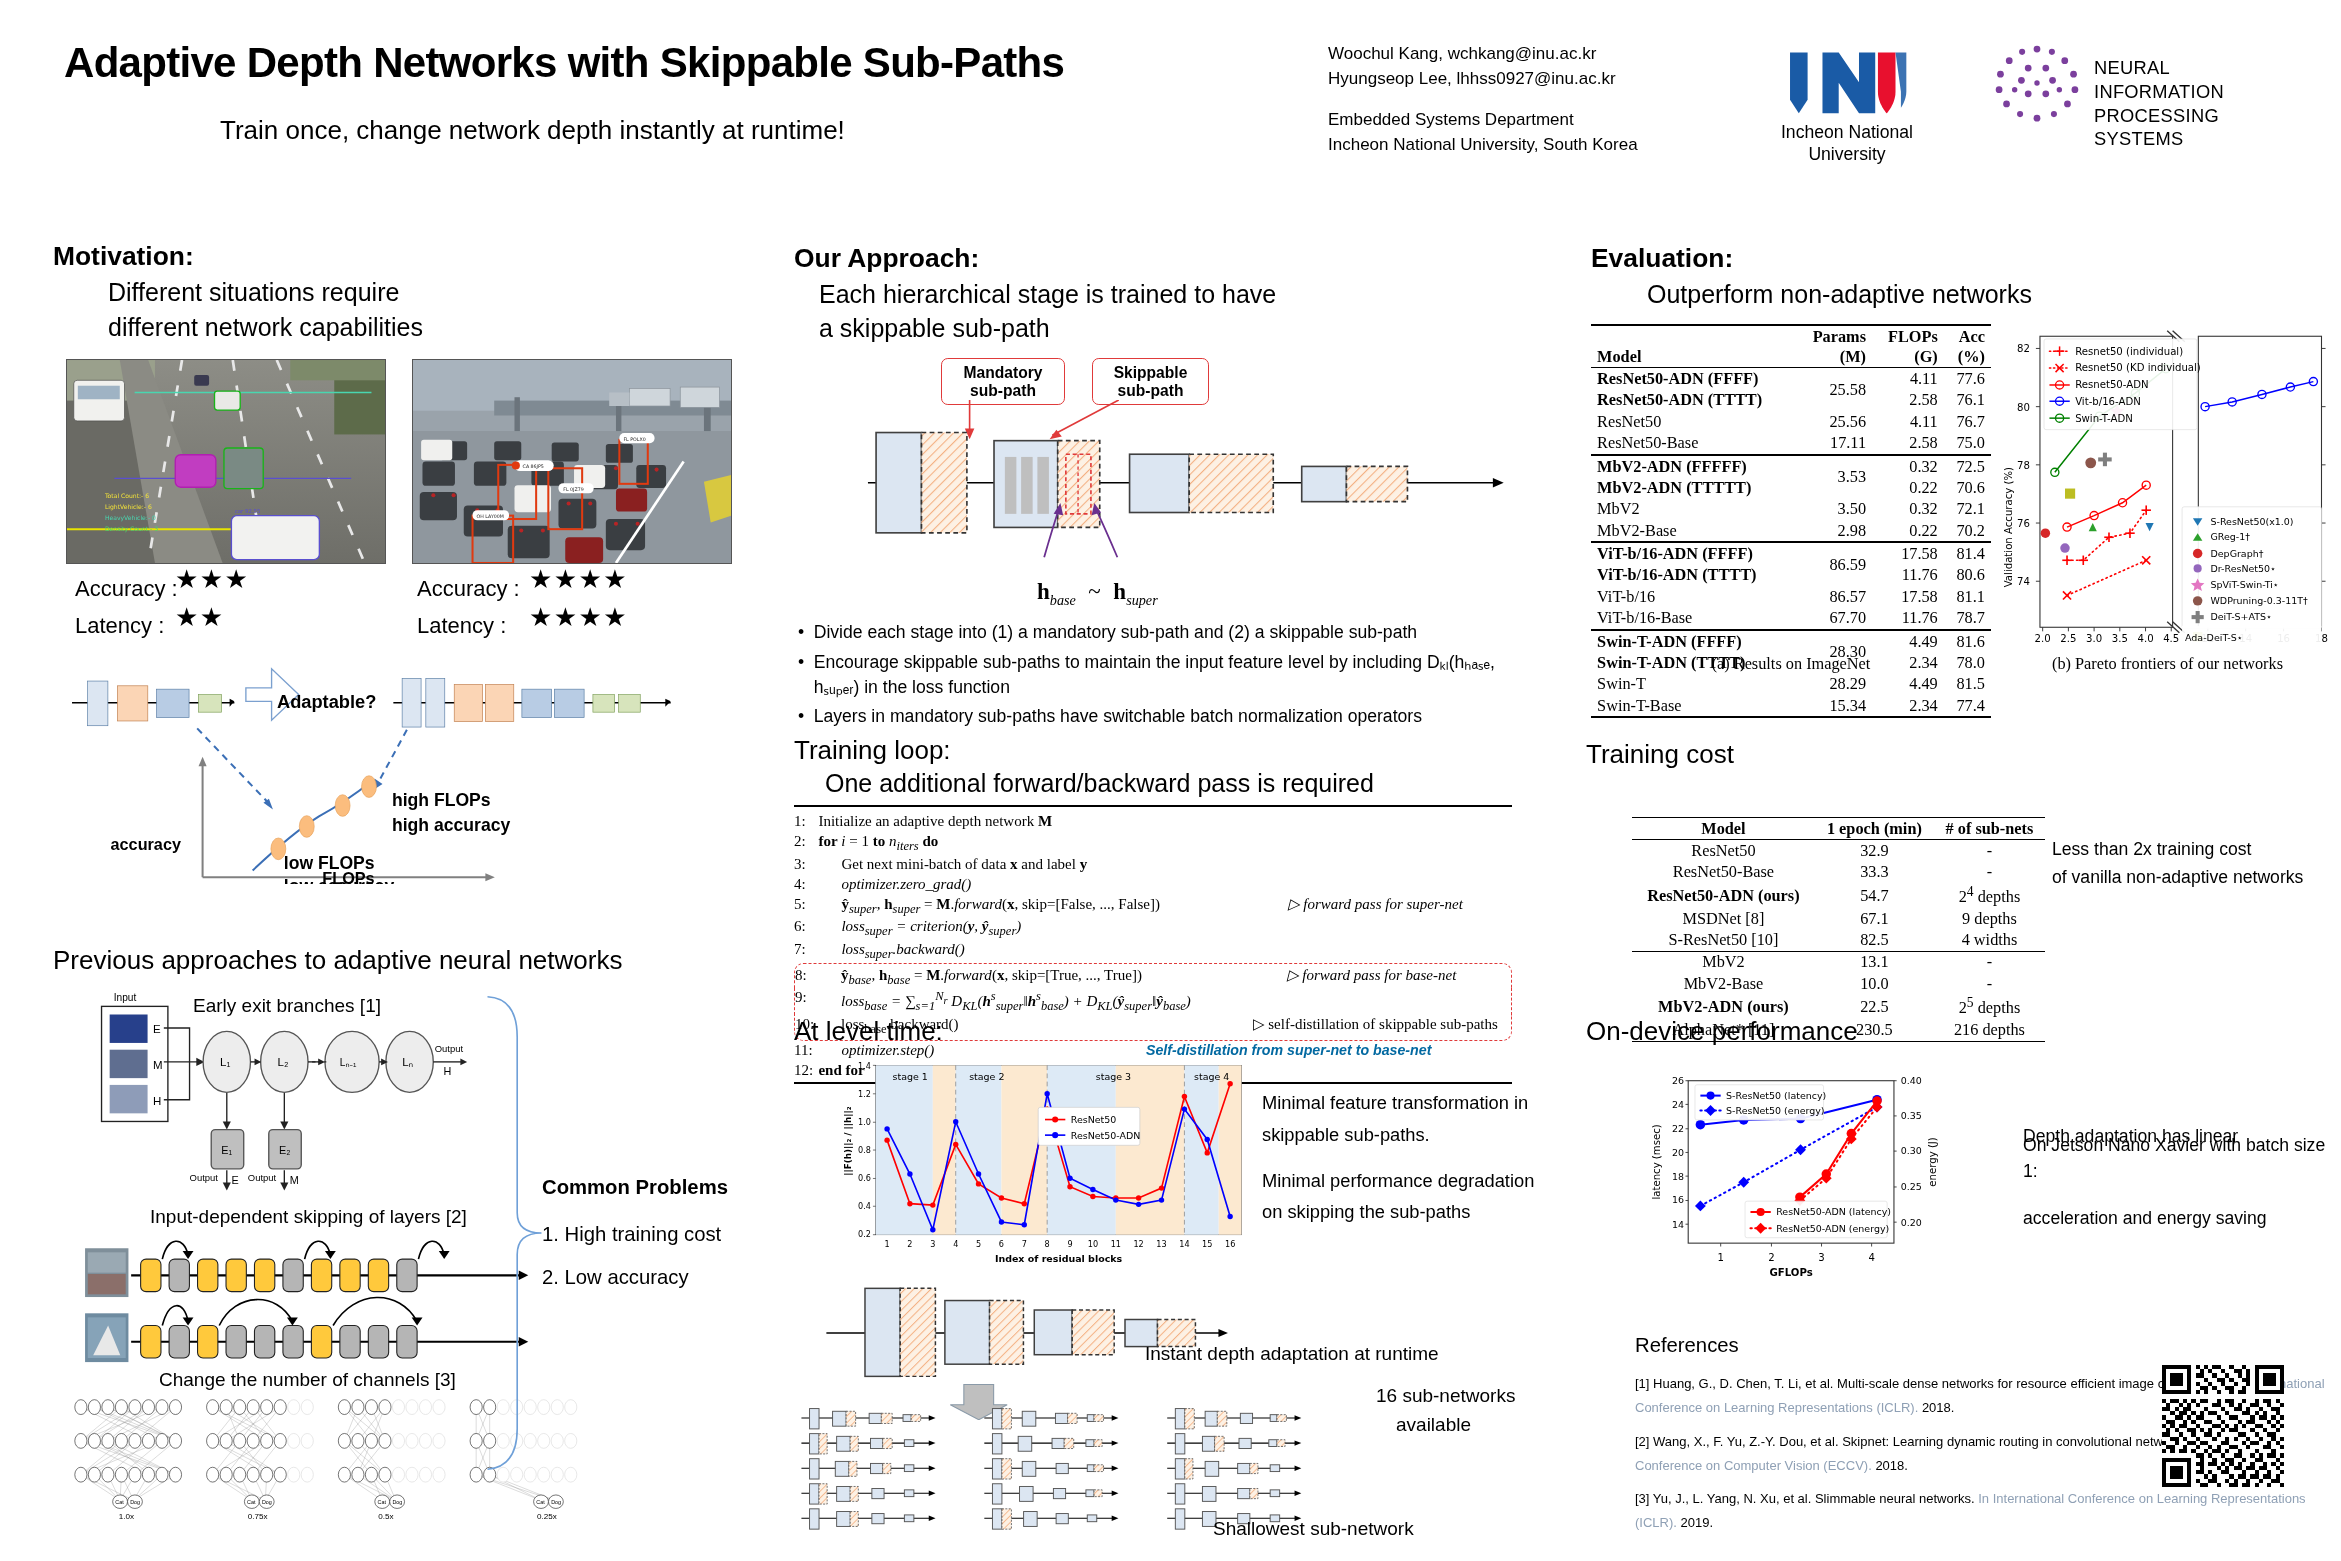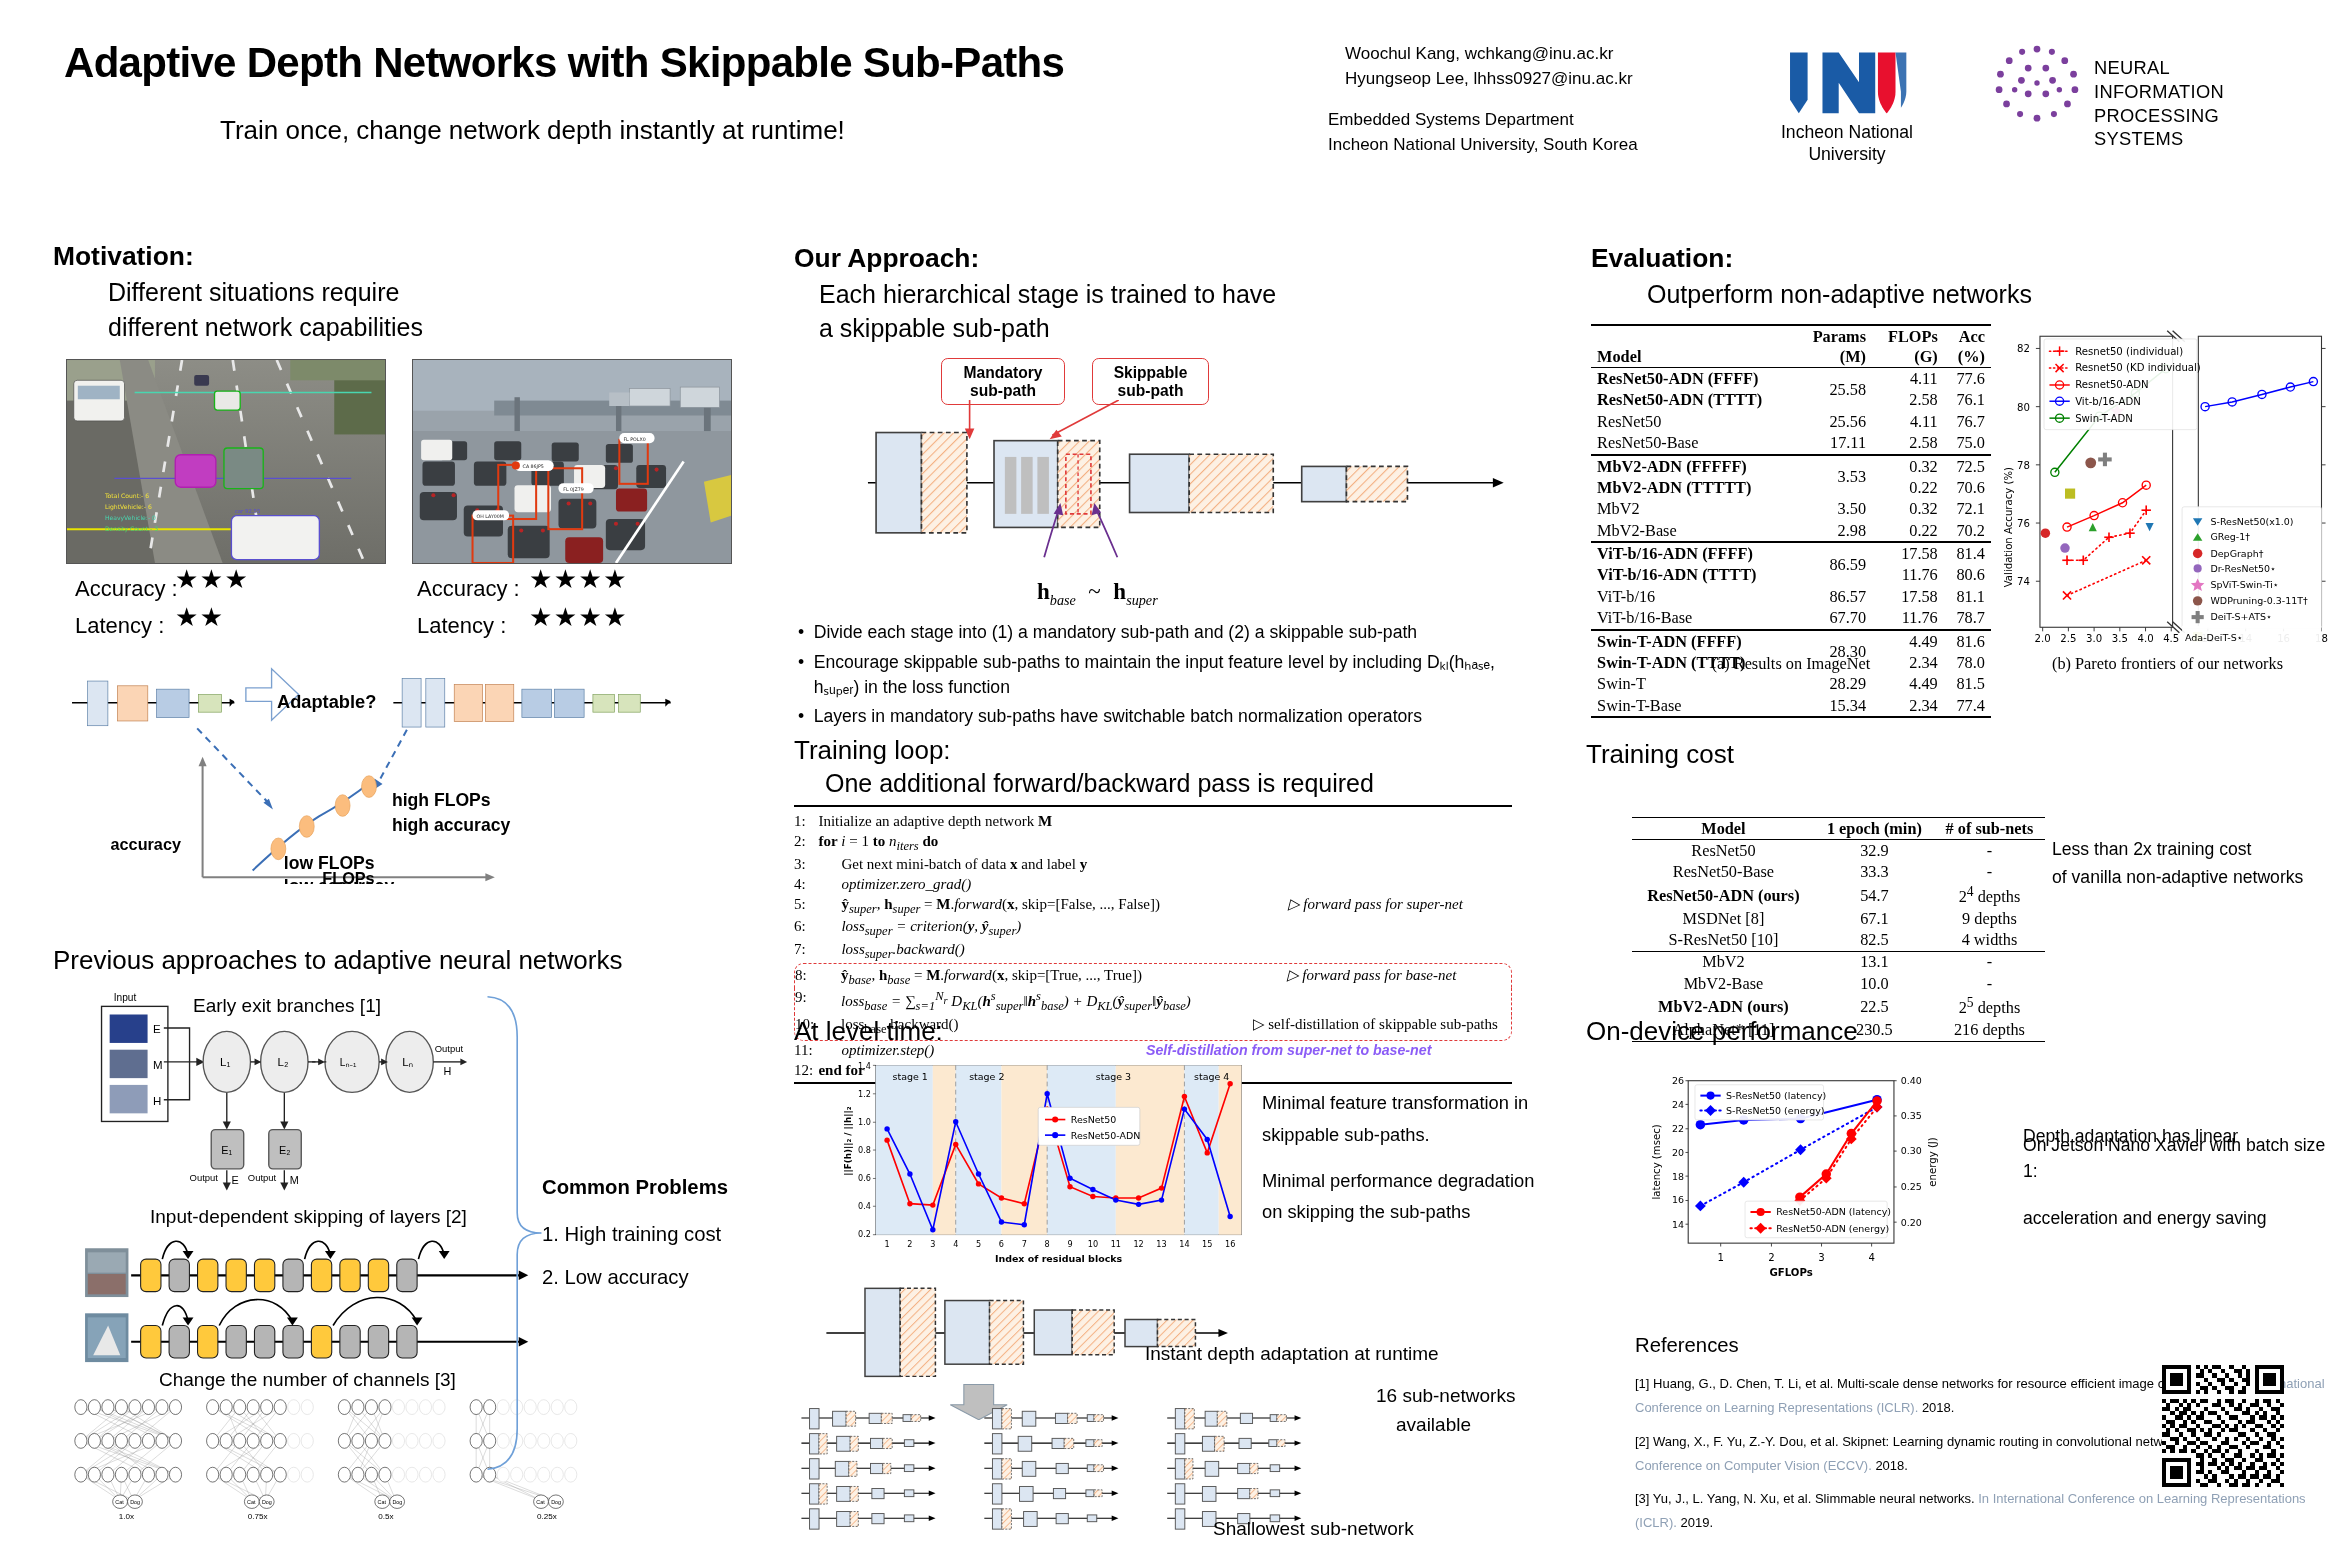--- a/index.html
+++ b/index.html
@@ -1,21 +1,21 @@
 <!DOCTYPE html>
 <html style="font-size:11px"><head>
 <meta charset="utf-8">
 <style>
   html,body{margin:0;padding:0;background:#fff;}
   body{width:2342px;height:1561px;position:relative;font-family:"Liberation Sans",sans-serif;color:#000;overflow:hidden;}
   .abs{position:absolute;}
   
   #poster-title{left:64px;top:39px;font-size:42px;font-weight:bold;letter-spacing:-0.7px;white-space:nowrap;}
   #poster-subtitle{left:220px;top:115px;font-size:26px;white-space:nowrap;}
-  #authors{left:1328px;top:42px;font-size:17px;line-height:1.45;margin-left:17px;}
+  #authors{left:1328px;top:42px;font-size:17px;line-height:1.45;}
   #affil{left:1328px;top:108px;font-size:17px;line-height:1.45;}
   
   #inu-logo{left:1769px;top:47px;width:156px;height:115px;}
   #inu-logo .mark{position:absolute;left:13.6px;top:0;width:129px;height:71px;}
   #inu-logo .cap{position:absolute;left:0;top:75px;width:156px;text-align:center;font-size:17.6px;line-height:1.25;}
   
   #neurips-logo{left:1986px;top:41px;width:318px;height:95px;}
   #neurips-logo .dots{position:absolute;left:0;top:0;width:102px;height:88px;}
   #neurips-logo .txt{position:absolute;left:108px;top:15px;font-size:18.3px;line-height:1.3;letter-spacing:0.3px;}
   
@@ -715,21 +715,21 @@
       <span style="flex:1;padding-left:23px;font-style:italic;">loss<sub>base</sub> = ∑<sub>s=1</sub><sup>N<sub>r</sub></sup> D<sub>KL</sub>(<b>h</b><sup>s</sup><sub>super</sub>‖<b>h</b><sup>s</sup><sub>base</sub>) + D<sub>KL</sub>(<b>ŷ</b><sub>super</sub>‖<b>ŷ</b><sub>base</sub>)</span>
     </div>
   <div style="display:flex;border:1.4px dashed #e03a3a;border-top:none;border-radius:0 0 9.5px 9.5px;padding-bottom:2px;">
       <span style="width:23px;">10:</span>
       <span style="flex:1;padding-left:23px;">loss<sub>base</sub>.backward()</span>
       <span style="width:258px;margin-left:24px;">▷ self-distillation of skippable sub-paths</span>
     </div>
   <div style="display:flex;">
       <span style="width:24.4px;">11:</span>
       <span style="flex:1;padding-left:23px;font-style:italic;">optimizer.step()</span>
-      <span style="width:366px;color:#8b5cf6;font-weight:bold;font-style:italic;font-family:'Liberation Sans',sans-serif;font-size:14.2px;">Self-distillation from super-net to base-net</span>
+      <span style="width:366px;color:#0369a1;font-weight:bold;font-style:italic;font-family:'Liberation Sans',sans-serif;font-size:14.2px;">Self-distillation from super-net to base-net</span>
     </div>
   <div style="display:flex;">
       <span style="width:24.4px;">12:</span>
       <span style="flex:1;"><b>end for</b></span>
     </div>
 </div>
 
 <div class="abs sec-h2" style="left:794px;top:1016px;font-weight:normal;">At level time:</div>
 
 <div class="abs" style="left:835px;top:1057px;width:420px;height:224px;">

